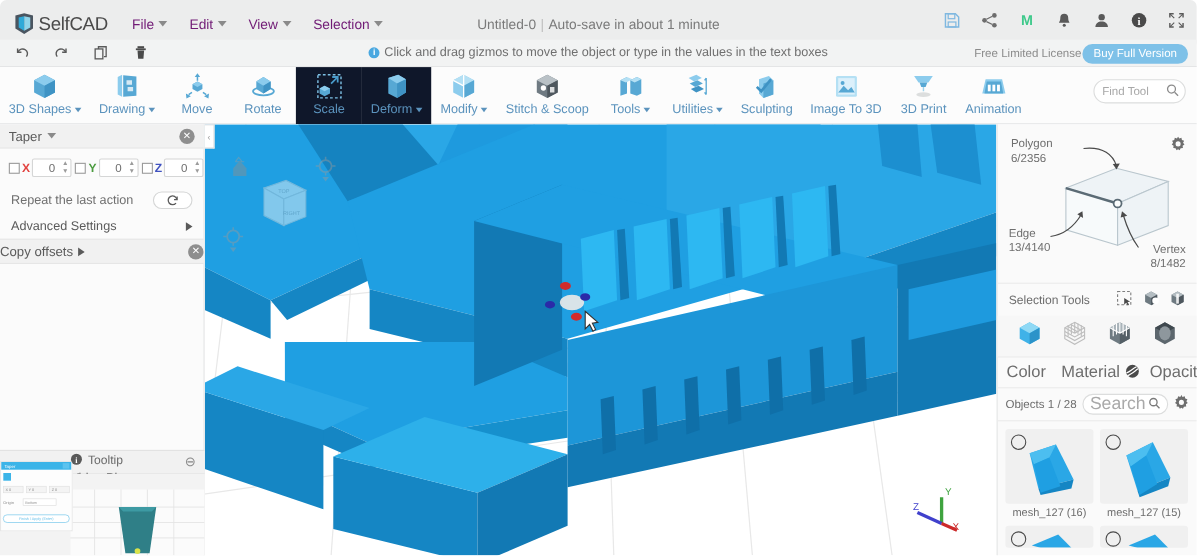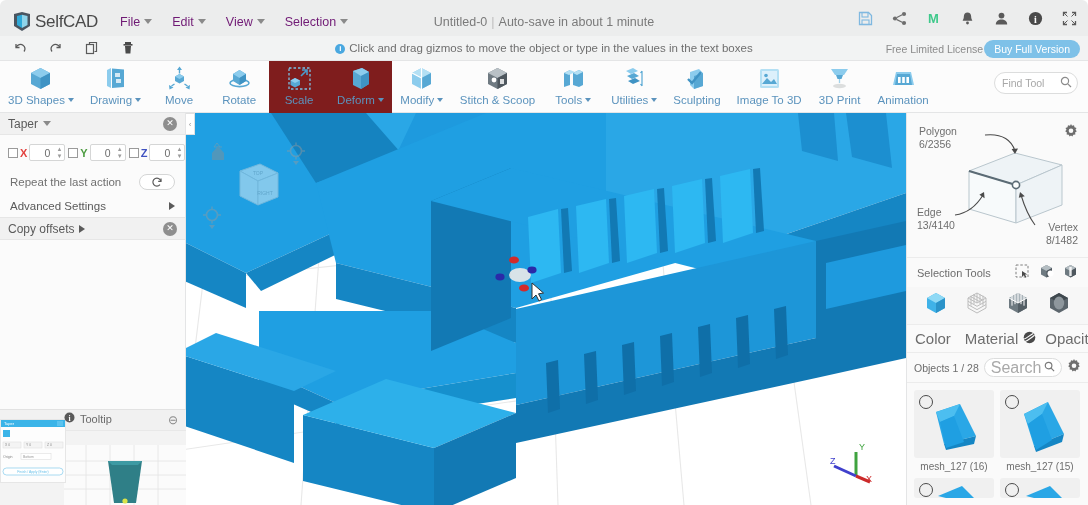--- a/index.html
+++ b/index.html
@@ -50,21 +50,21 @@
   .ribbon {
     position:absolute; top:61px; left:0; width:1088px; height:52px;
     background:#fcfcfc; display:flex; align-items:flex-start;
     border-bottom:1px solid #e4e5e6;
   }
   .rb {
     width:auto; min-width:60px; height:52px; padding:4px 8px 0 8px;
     display:flex; flex-direction:column; align-items:center; justify-content:flex-start;
     cursor:pointer; position:relative;
   }
-  .rb.active { background:#7f1d1d; }
+  .rb.active { background:#0f172a; }
   .rb-ic { height:27px; display:flex; align-items:center; justify-content:center; }
   .rb-lb { font-size:11.5px; color:#5b93bd; margin-top:2px; display:flex; align-items:center; gap:3px; white-space:nowrap; }
   .rb-lb .caret { border-top-color:#5b93bd; border-left-width:3.5px;border-right-width:3.5px;border-top-width:4.5px; }
   .findtool {
     position:absolute; right:10px; top:11px; width:84px; height:22px;
     border:1px solid #dcdddd; border-radius:12px; display:flex; align-items:center;
     padding:0 7px; background:#fff;
   }
   .findtool input { border:0; outline:0; width:58px; font-size:10.5px; color:#8c8c8c; font-family:inherit; background:transparent; }
   .findtool input::placeholder { color:#a8a8a8; }
@@ -96,21 +96,21 @@
   .spin { width:36px; height:17px; border:1px solid #d5d6d6; border-radius:2px; background:#fff;
           display:flex; align-items:center; justify-content:center; position:relative; }
   .spin span { font-size:10.5px; color:#6d6d6d; }
   .spin .arrows { position:absolute; right:2px; top:1px; font-size:6px; line-height:7px; color:#9b9b9b; text-align:center; }
   .lp-line { display:flex; align-items:center; justify-content:space-between; padding:5px 10px 5px 10px; }
   .lp-text { font-size:11.5px; color:#707070; }
   .refreshbtn { width:36px;height:16px;border:1px solid #d5d6d6;border-radius:9px;background:#fff;
                 display:flex;align-items:center;justify-content:center;cursor:pointer; }
   .arrow-r { width:0;height:0;border-top:4px solid transparent;border-bottom:4px solid transparent;border-left:6px solid #5a5a5a; }
   .lp-sub { height:23px; background:#f1f1f1; border-top:1px solid #e6e6e6; border-bottom:1px solid #e6e6e6;
-            display:flex;align-items:center;justify-content:space-between;padding:0 8px; }
+            display:flex;align-items:center;justify-content:space-between;padding:0 0; }
 
   
   .vpanel { position:absolute; left:0; bottom:0; width:186px; height:96px; z-index:6; }
   .vp-head { height:22px; background:#f1f1f1; display:flex; align-items:center; padding:0 8px; gap:5px;
              border-top:1px solid #e2e2e2; border-bottom:1px solid #e8e8e8; }
   .vp-title { font-size:11px; color:#6a6a6a; }
   .vp-sub { position:absolute; left:64px; top:20px; font-size:11.5px; color:#6a6a6a; }
   .vp-body { position:absolute; left:0; top:22px; width:186px; height:74px; background:#f5f5f5; overflow:hidden; }
   .vp-mini { position:absolute; left:0; top:10px; width:66px; height:64px; background:#fdfdfd; border:1px solid #e6e6e6; overflow:hidden; }
 

